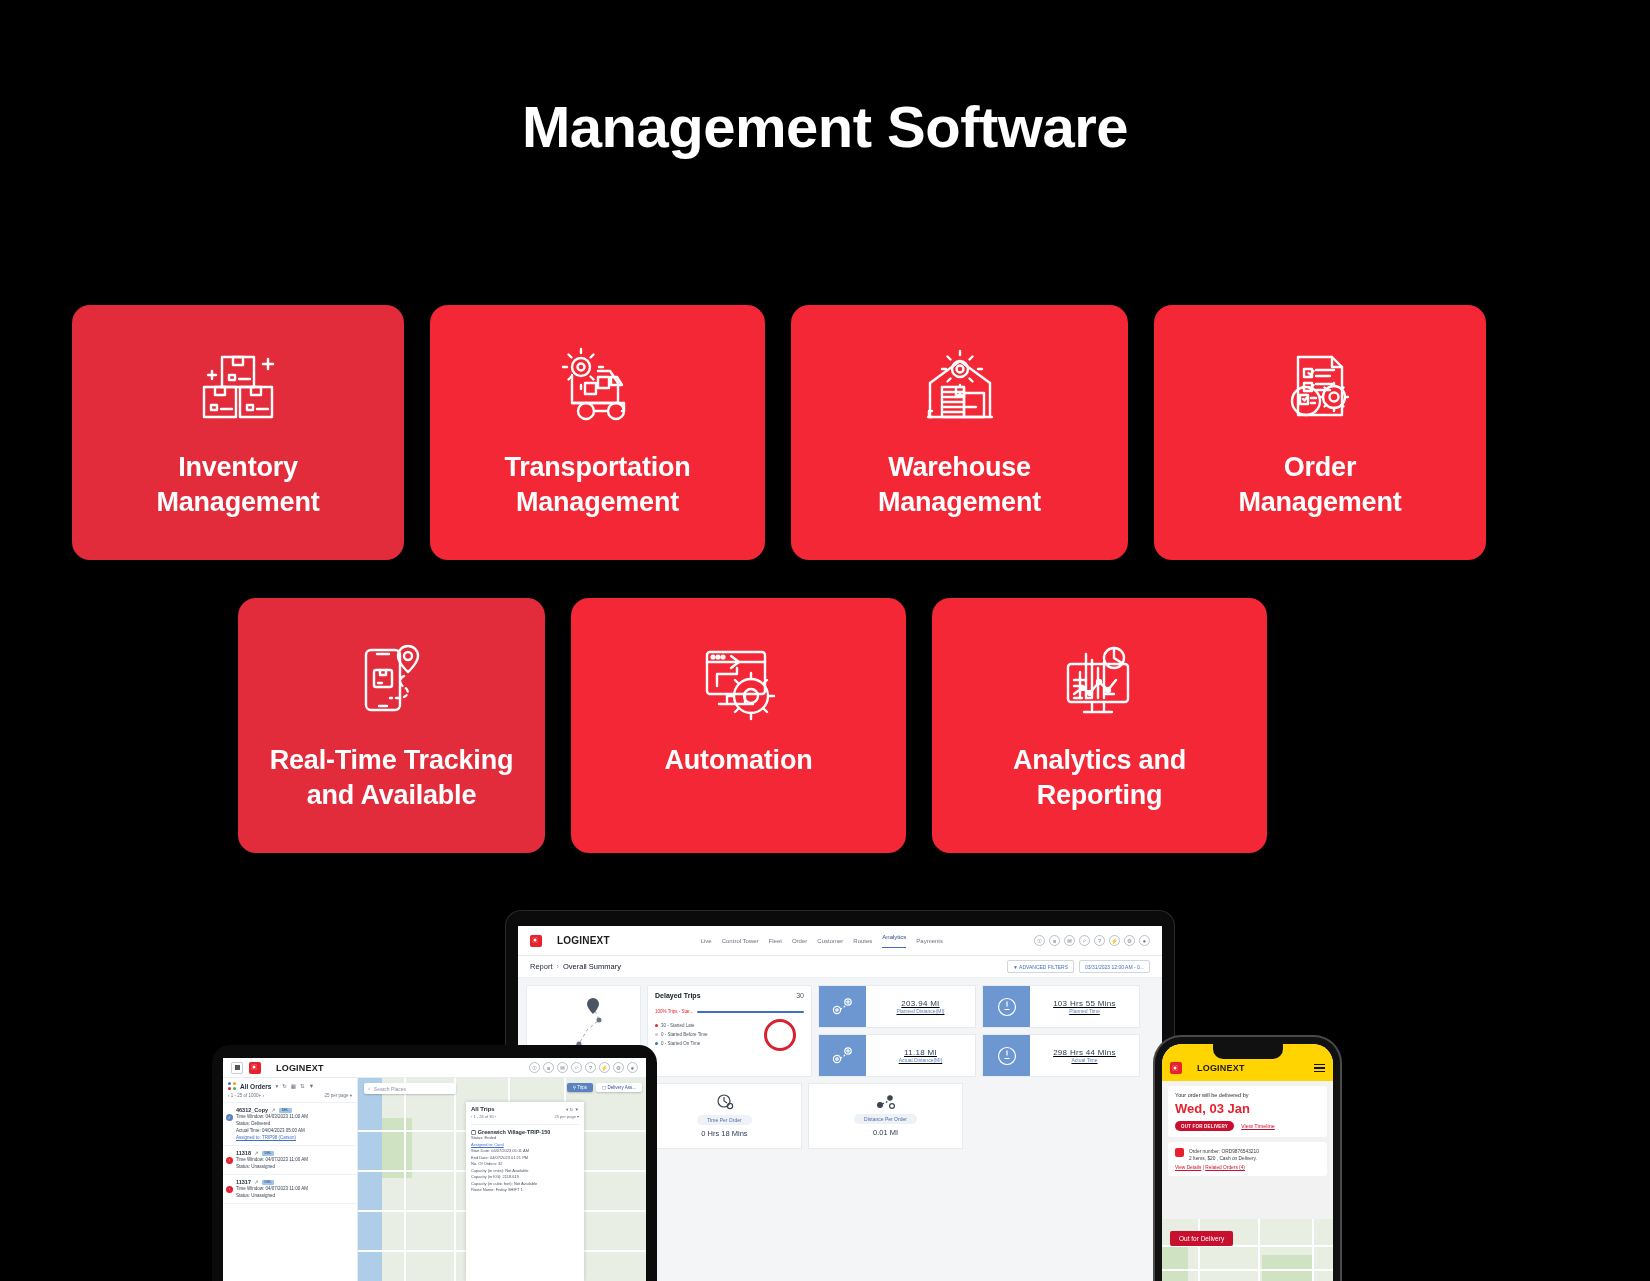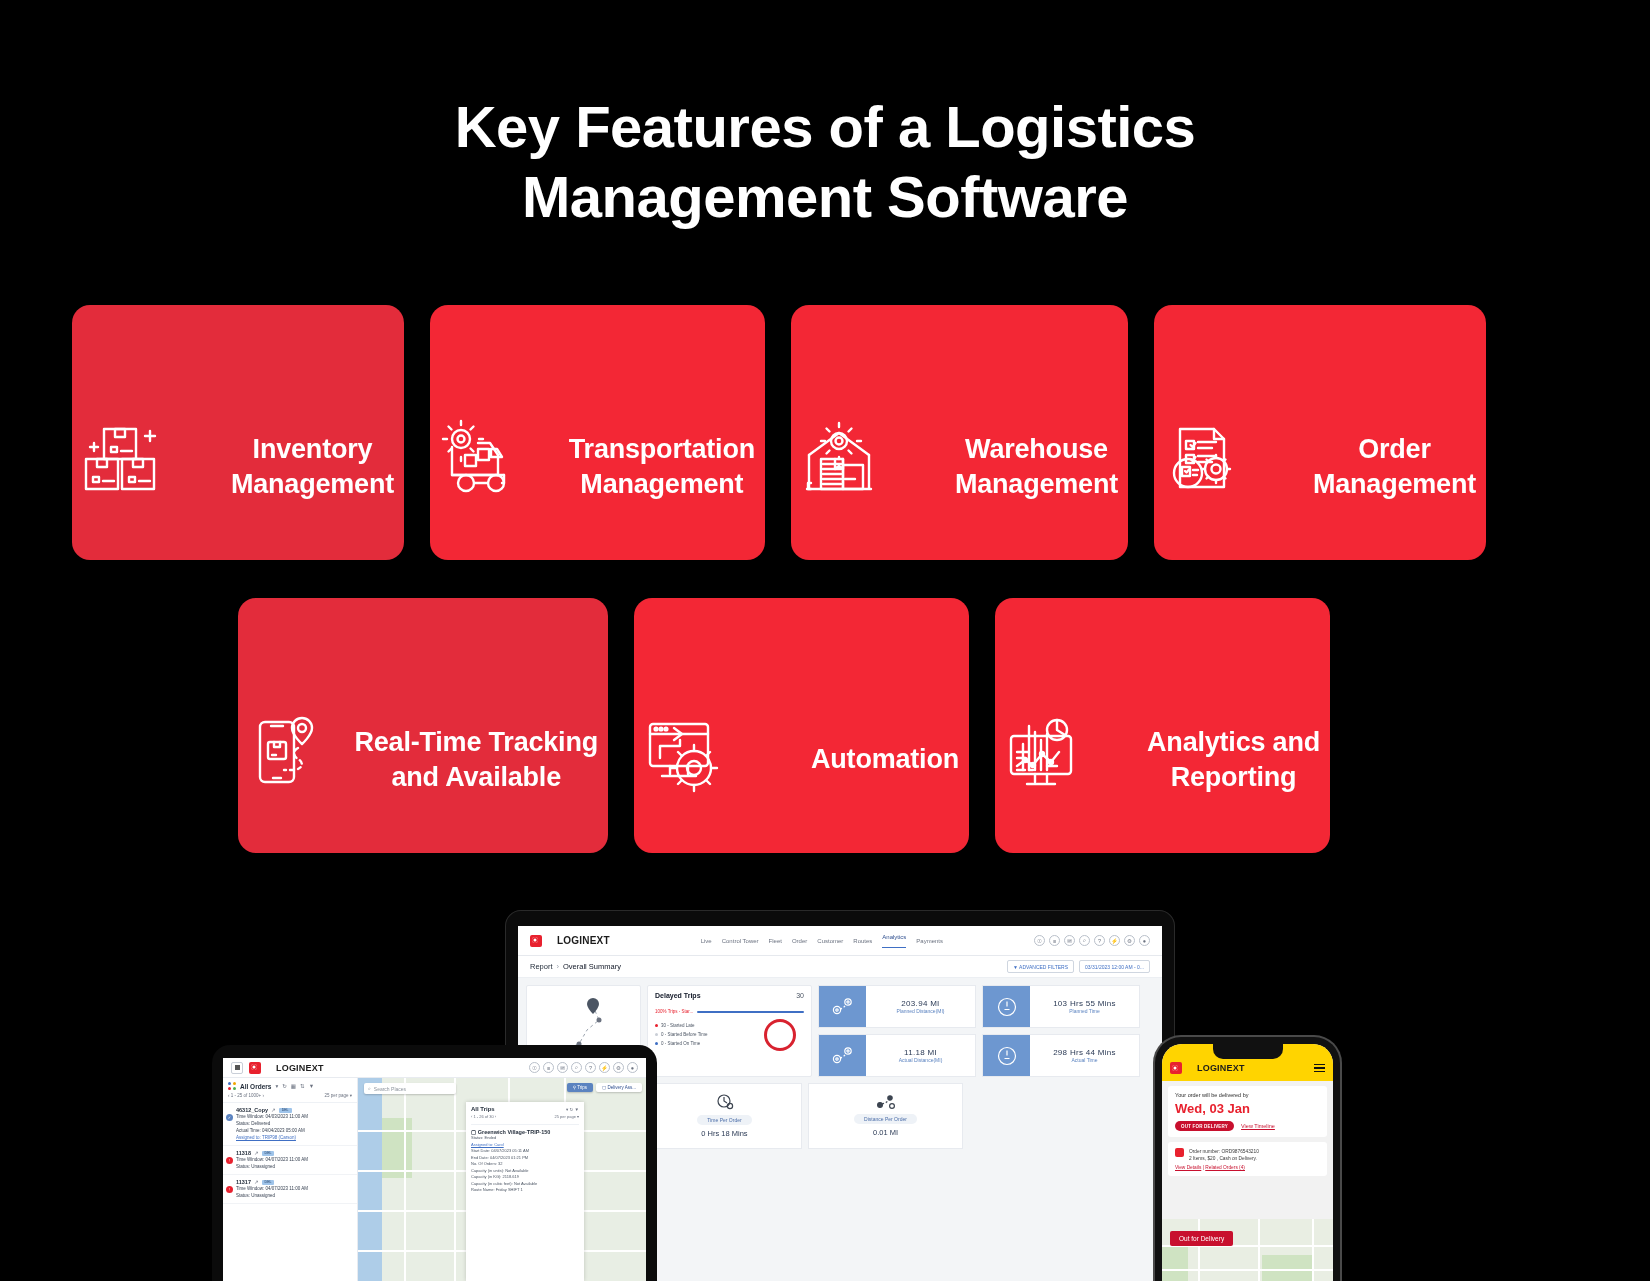--- a/index.html
+++ b/index.html
@@ -27,31 +27,31 @@
 
   
   .row { position: absolute; display: flex; }
   .row1 { top: 305px; left: 72px; gap: 26px; }
   .row2 { top: 598px; left: 238px; gap: 26px; }
 
   .card {
     background: #EE2434;
     border-radius: 18px;
     display: flex;
-    flex-direction: row;
+    flex-direction: column;
     align-items: center;
-    justify-content: space-between;
-    padding-top: 68px;
+    justify-content: flex-start;
+    padding-top: 35px;
     position: relative;
   }
   .card.c1 { width: 332px; height: 255px; background:#E32C3B; }
   .card.c2 { width: 335px; height: 255px; background:#F32735; }
   .card.c3 { width: 337px; height: 255px; background:#F32735; }
   .card.c4 { width: 332px; height: 255px; background:#F32735; }
-  .card.c5 { width: 370px; height: 255px; background:#E32C3B; }
+  .card.c5 { width: 307px; height: 255px; background:#E32C3B; }
   .card.c6 { width: 335px; height: 255px; background:#F32735; }
   .card.c7 { width: 335px; height: 255px; background:#F32735; }
 
   .card-icon {
     height: 96px;
     display: flex; align-items: center; justify-content: center;
     margin-bottom: 14px;
   }
   .card-icon svg { display: block; }
   .card-label {
@@ -189,21 +189,21 @@
     position: absolute; right: 8px; top: -4px;
     width: 32px; height: 32px; border-radius: 50%;
     border: 3px solid #D8222F;
   }
 
   .kpi-col { display: flex; flex-direction: column; gap: 6px; }
   .kpi { display: flex; width: 158px; height: 43px; background: #fff; border: 1px solid #e7eaef; }
   .kpi-ic {
     width: 47px; background: #6d97d0; display: flex; align-items: center; justify-content: center;
   }
-  .kpi-tx { flex: 1; display: flex; flex-direction: column; align-items: center; justify-content: center; }
+  .kpi-tx { flex: 1; display: flex; flex-direction: column; align-items: center; justify-content: center; text-decoration: underline; }
   .kpi-val { font-size: 8px; color: #2b3a55; letter-spacing: .3px; }
   .kpi-lab { font-size: 5px; color: #5b83c0; }
 
   .lp-rowB { display: flex; gap: 6px; }
   .mini {
     width: 155px; height: 66px; background: #fff; border: 1px solid #e7eaef;
     display: flex; flex-direction: column; align-items: center; justify-content: center; gap: 4px;
   }
   .mini-chip {
     background: #eef2f7; border-radius: 7px; padding: 2px 10px;
@@ -310,21 +310,20 @@
   .mapbg .road { position: absolute; background: #ffffff; }
   .mapbg .green { position: absolute; background: #cfe3c2; }
   .mapbg .water { position: absolute; background: #aecde8; }
 </style>
 </head>
 <body>
 
 <div class="page">
 
   <h1 class="title">
-    <span class="l1">Key Features of a Logistics</span>
     <span class="l2">Management Software</span>
   </h1>
 
   <div class="row row1">
 
     <div class="card c1">
       <div class="card-icon">
         <svg width="96" height="86" viewBox="0 0 96 86" fill="none" stroke="#fff" stroke-width="2.4" stroke-linecap="round" stroke-linejoin="round">
           <rect x="32" y="12" width="32" height="30"></rect>
           <rect x="43" y="12" width="10" height="8"></rect>

